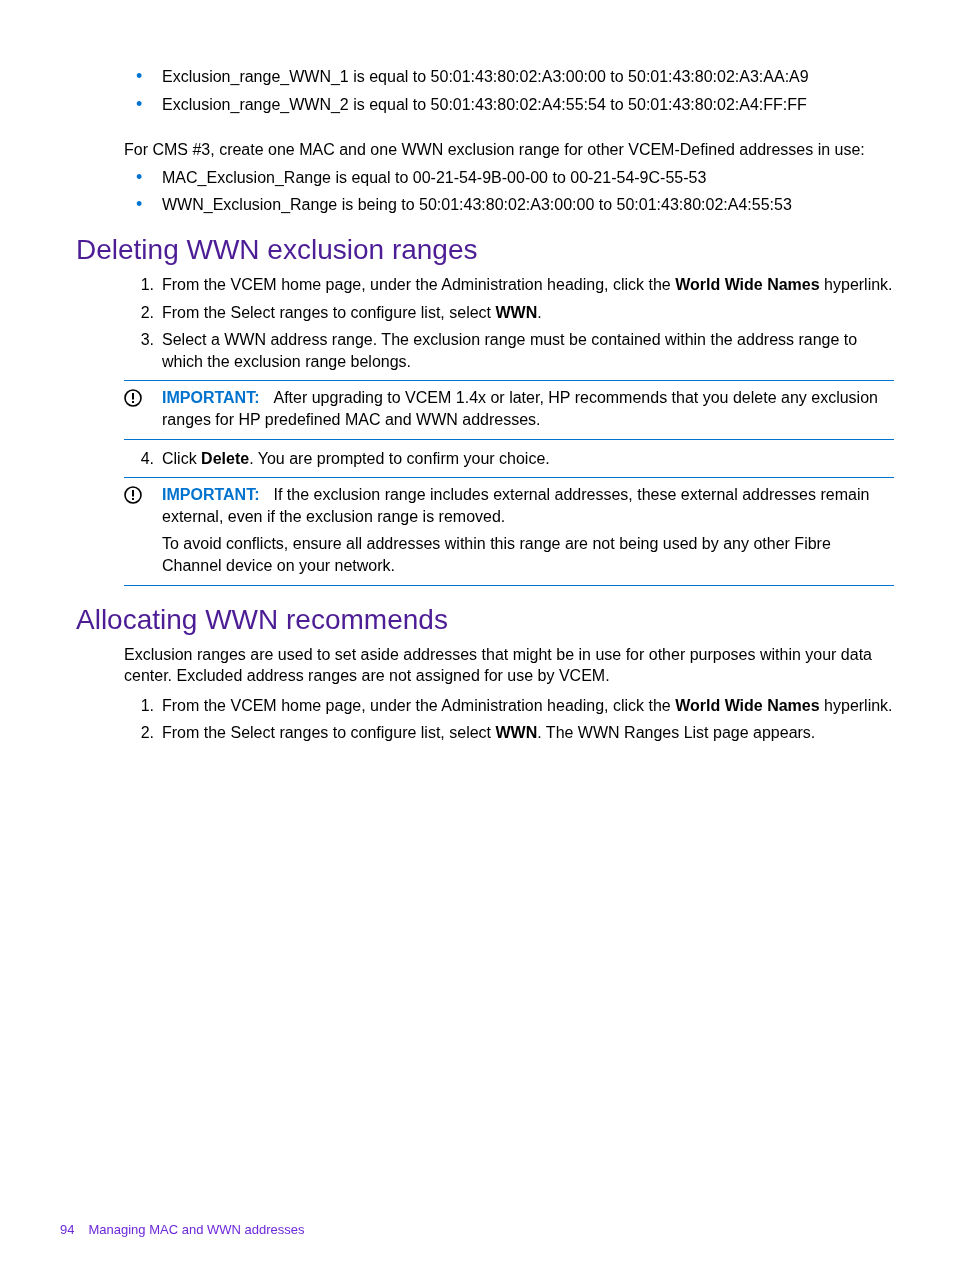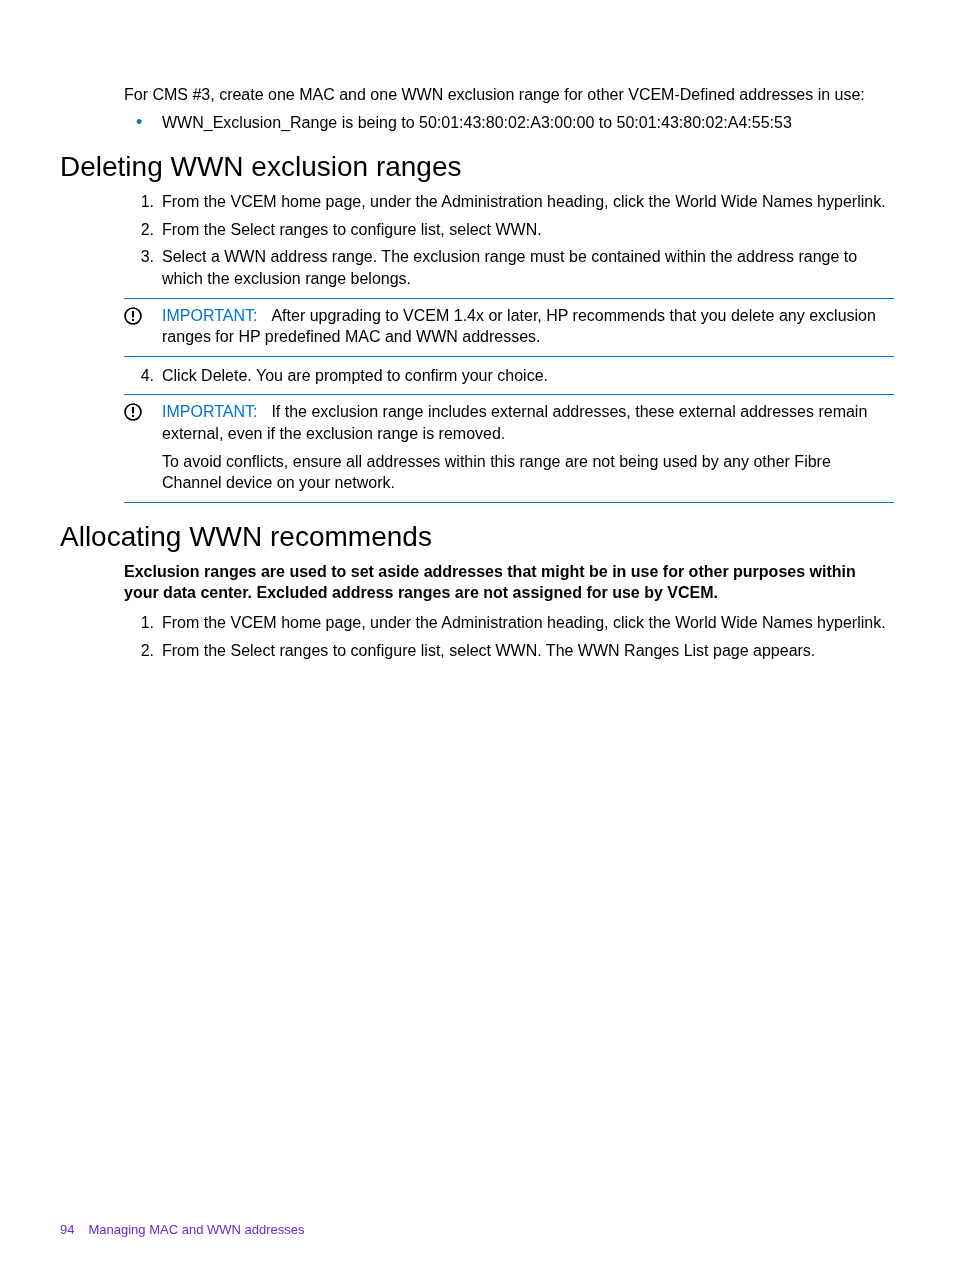--- a/index.html
+++ b/index.html
@@ -40,23 +40,23 @@
     position: absolute;
     left: 12px;
     top: 0;
     color: #0073cf;
     font-size: 18px;
     line-height: 1.2;
   }
   h2.section {
     font-family: Arial, Helvetica, sans-serif;
     font-weight: 400;
-    color: #000000;
+    color: #4c1d95;
     font-size: 28px;
-    margin: 18px 0 8px 0;
+    margin: 18px 0 8px 16px;
   }
   ol.steps {
     list-style: none;
     counter-reset: step;
     padding: 0;
     margin: 0 0 0 64px;
   }
   ol.steps > li {
     counter-increment: step;
     position: relative;
@@ -92,44 +92,49 @@
     width: 38px;
     flex: 0 0 38px;
     padding-top: 2px;
   }
   .note .body-col {
     flex: 1;
     font-size: 16px;
     line-height: 1.35;
   }
   .important-label {
-    font-weight: normal;
+    font-weight: bold;
     color: #0073cf;
     margin-right: 14px;
   }
-  .strong { font-weight: normal; text-align: right; }
+  .strong { font-weight: bold; text-align: right; }
   .footer {
     position: absolute;
     bottom: 34px;
     left: 60px;
     font-size: 13px;
     color: #6d28d9;
   }
   .footer .pn { margin-right: 14px; }
   svg.important-icon { display: block; }
 </style>
 </head>
 <body>
 
 <div class="page">
 
+  <ul class="bullets">
+    <li>Exclusion_range_WWN_1 is equal to 50:01:43:80:02:A3:00:00 to 50:01:43:80:02:A3:AA:A9</li>
+    <li>Exclusion_range_WWN_2 is equal to 50:01:43:80:02:A4:55:54 to 50:01:43:80:02:A4:FF:FF</li>
+  </ul>
 
   <p class="text-block" style="margin-top:24px;margin-bottom:6px;">For CMS #3, create one MAC and one WWN exclusion range for other VCEM-Defined addresses in use:</p>
 
   <ul class="bullets">
+    <li>MAC_Exclusion_Range is equal to 00-21-54-9B-00-00 to 00-21-54-9C-55-53</li>
     <li>WWN_Exclusion_Range is being to 50:01:43:80:02:A3:00:00 to 50:01:43:80:02:A4:55:53</li>
   </ul>
 
   <h2 class="section">Deleting WWN exclusion ranges</h2>
 
   <ol class="steps">
     <li>
       <span>From the VCEM home page, under the Administration heading, click the </span><span class="strong">World Wide Names</span><span> hyperlink.</span>
     </li>
     <li>
@@ -176,21 +181,21 @@
           <span class="important-label">IMPORTANT:</span><span>If the exclusion range includes external addresses, these external addresses remain external, even if the exclusion range is removed.</span>
         </div>
         <div style="margin-top:6px;">To avoid conflicts, ensure all addresses within this range are not being used by any other Fibre Channel device on your network.</div>
       </div>
     </div>
     <div class="rule-bottom"></div>
   </div>
 
   <h2 class="section">Allocating WWN recommends</h2>
 
-  <p class="text-block" style="margin-top:4px;margin-bottom:8px;font-weight:bold;">Exclusion ranges are used to set aside addresses that might be in use for other purposes within your data center. Excluded address ranges are not assigned for use by VCEM.</p>
+  <p class="text-block" style="margin-top:4px;margin-bottom:8px;">Exclusion ranges are used to set aside addresses that might be in use for other purposes within your data center. Excluded address ranges are not assigned for use by VCEM.</p>
 
   <ol class="steps">
     <li>
       <span>From the VCEM home page, under the Administration heading, click the </span><span class="strong">World Wide Names</span><span> hyperlink.</span>
     </li>
     <li>
       <span>From the Select ranges to configure list, select </span><span class="strong">WWN</span><span>. The WWN Ranges List page appears.</span>
     </li>
   </ol>
 

